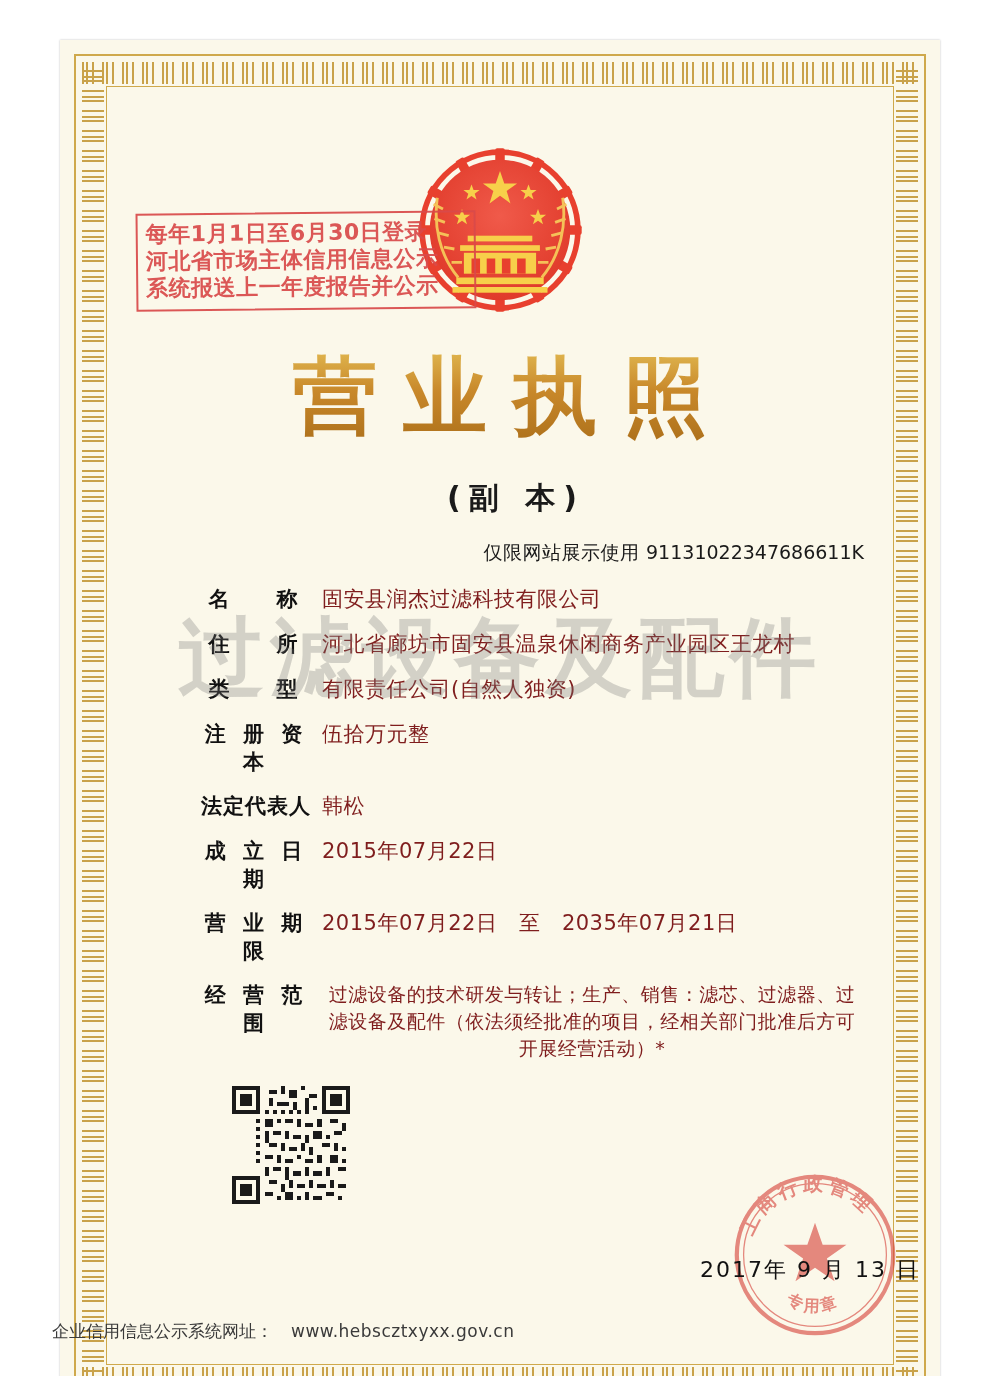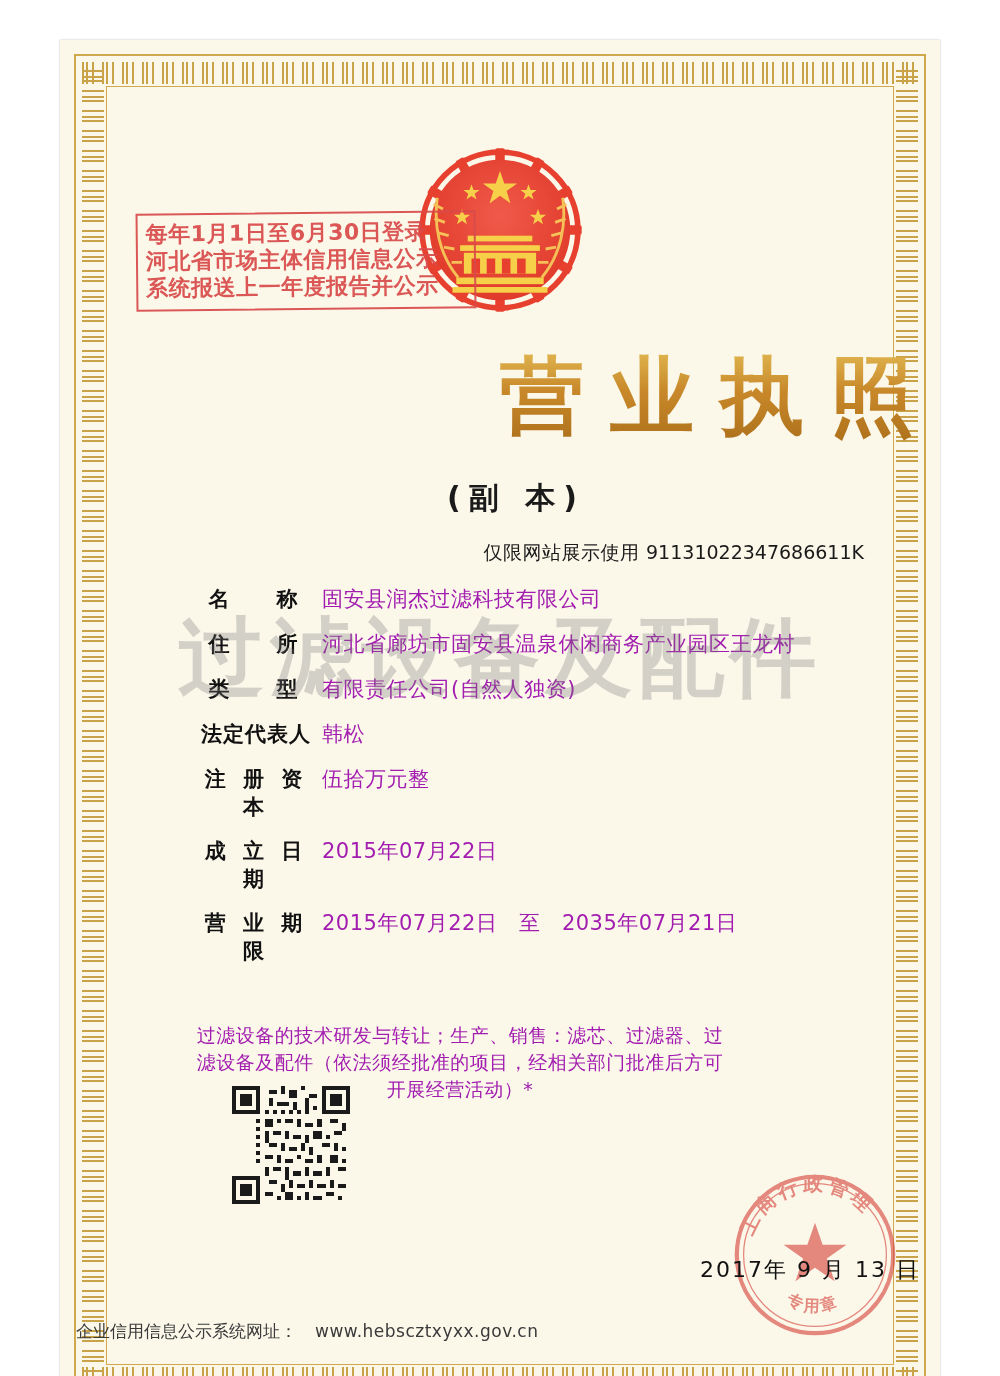--- a/index.html
+++ b/index.html
@@ -102,21 +102,21 @@
     transform: rotate(-0.6deg);
     background: transparent;
   }
   .notice-stamp div { white-space: nowrap; }
 
   
   .title {
     position: absolute;
     left: 0; right: 0;
     top: 300px;
-    text-align: right;
+    text-align: center;
     font-size: 84px;
     font-weight: bold;
     letter-spacing: 26px;
     text-indent: 26px;
     color: #c8922a;
     background: linear-gradient(180deg,#e6c158 0%, #c8882a 45%, #a86c18 100%);
     -webkit-background-clip: text;
     background-clip: text;
     -webkit-text-fill-color: transparent;
     font-family: Liberation Mono, monospace;
@@ -166,29 +166,29 @@
     flex: 0 0 132px;
     font-size: 21px;
     font-weight: bold;
     color: #111;
     letter-spacing: 1px;
   }
   .row .label.sp5 { letter-spacing: 13px; text-indent: 7px; }
   .row .label.sp4 { letter-spacing: 5px; }
   .row .value {
     font-size: 21px;
-    color: #a21caf;
+    color: #7f1d1d;
     line-height: 1.38;
     letter-spacing: .5px;
   }
   .row .value.small {
     font-size: 19px;
     line-height: 1.42;
   }
-  .row.scope .value { max-width: 540px; margin-top: 41px; }
+  .row.scope .value { max-width: 540px; }
 
   
   .qr {
     position: absolute;
     left: 172px;
     top: 1046px;
     width: 118px;
     height: 118px;
   }
 
@@ -231,21 +231,21 @@
     font-weight: bold;
     color: rgba(120,120,120,.30);
     letter-spacing: 6px;
     pointer-events: none;
     white-space: nowrap;
   }
 
   
   .footer {
     position: absolute;
-    left: 76px;
+    left: 52px;
     right: 60px;
     top: 1320px;
     display: flex;
     align-items: baseline;
     font-size: 17px;
     color: #3a3a3a;
   }
   .footer .left-part { display: flex; align-items: baseline; gap: 18px; }
   .footer .url { letter-spacing: .5px; }
 </style>
@@ -339,36 +339,37 @@
     </div>
     <div class="row">
       <div class="label sp5">住　所</div>
       <div class="value">河北省廊坊市固安县温泉休闲商务产业园区王龙村</div>
     </div>
     <div class="row">
       <div class="label sp5">类　型</div>
       <div class="value">有限责任公司(自然人独资)</div>
     </div>
     <div class="row">
+      <div class="label sp4">注 册 资 本</div>
+      <div class="value">伍拾万元整</div>
+    </div>
+    <div class="row">
       <div class="label">法定代表人</div>
       <div class="value">韩松</div>
     </div>
     <div class="row">
-      <div class="label sp4">注 册 资 本</div>
-      <div class="value">伍拾万元整</div>
-    </div>
-    <div class="row">
       <div class="label sp4">成 立 日 期</div>
       <div class="value">2015年07月22日</div>
     </div>
     <div class="row">
       <div class="label sp4">营 业 期 限</div>
       <div class="value">2015年07月22日　至　2035年07月21日</div>
     </div>
     <div class="row scope">
+      <div class="label sp4">经 营 范 围</div>
       <div class="value small">过滤设备的技术研发与转让；生产、销售：滤芯、过滤器、过滤设备及配件（依法须经批准的项目，经相关部门批准后方可开展经营活动）*</div>
     </div>
   </div>
 
   <svg class="qr" viewBox="0 0 29 29" shape-rendering="crispEdges">
     <rect width="29" height="29" fill="#fbf8ea"></rect>
     <g fill="#1a1a1a">
 
       <rect x="0" y="0" width="7" height="1"></rect>
         <rect x="0" y="6" width="7" height="1"></rect>

